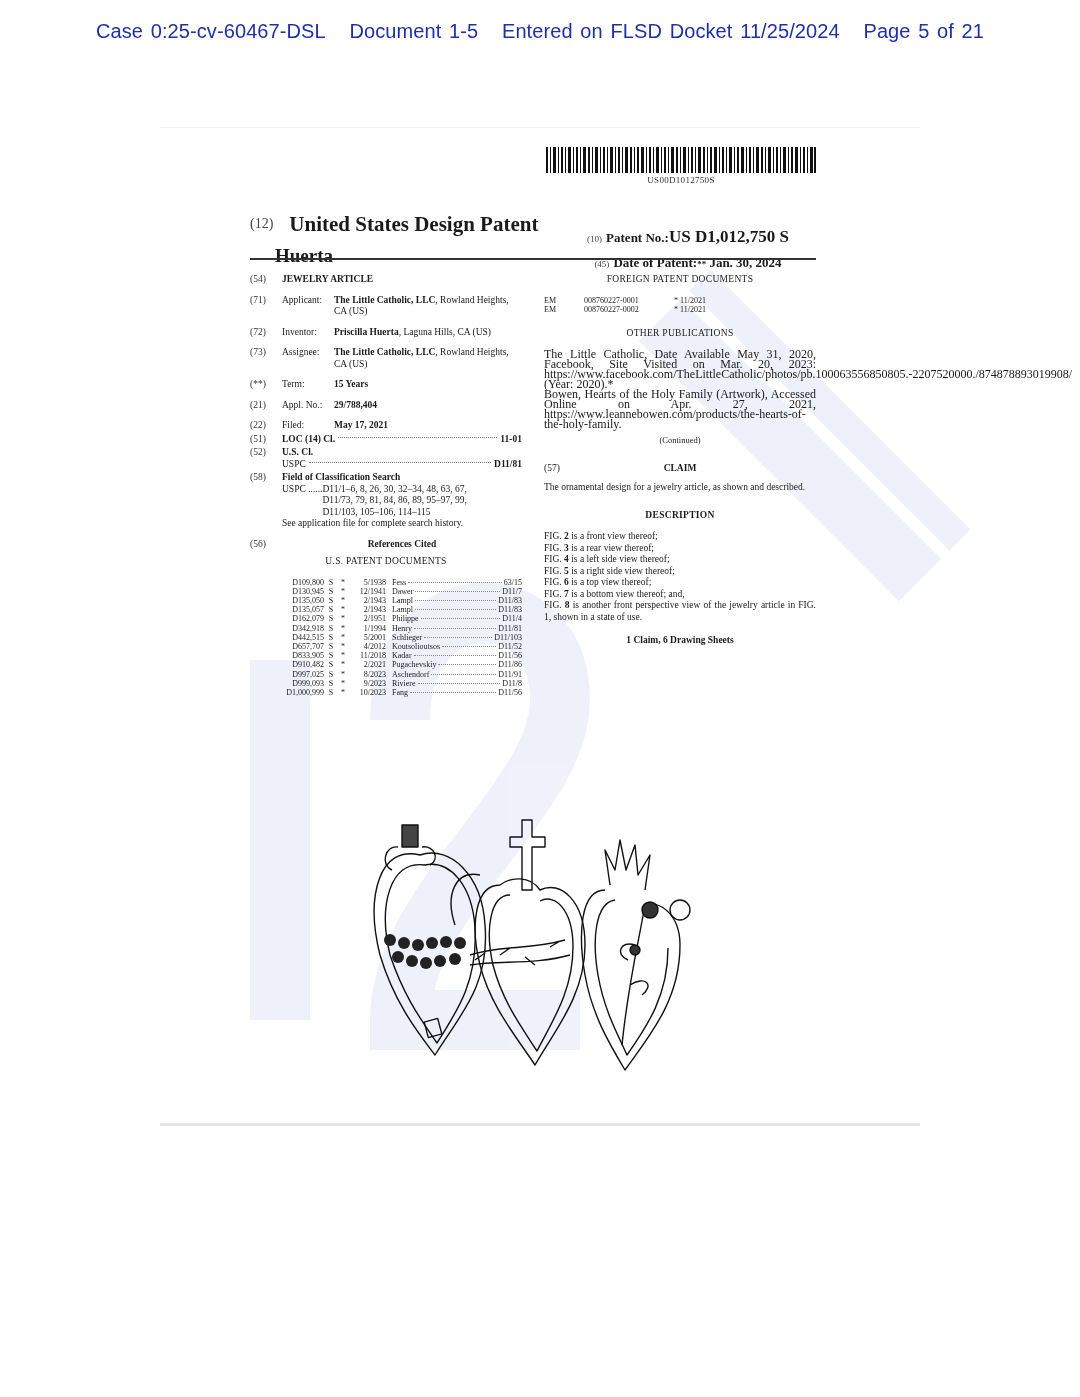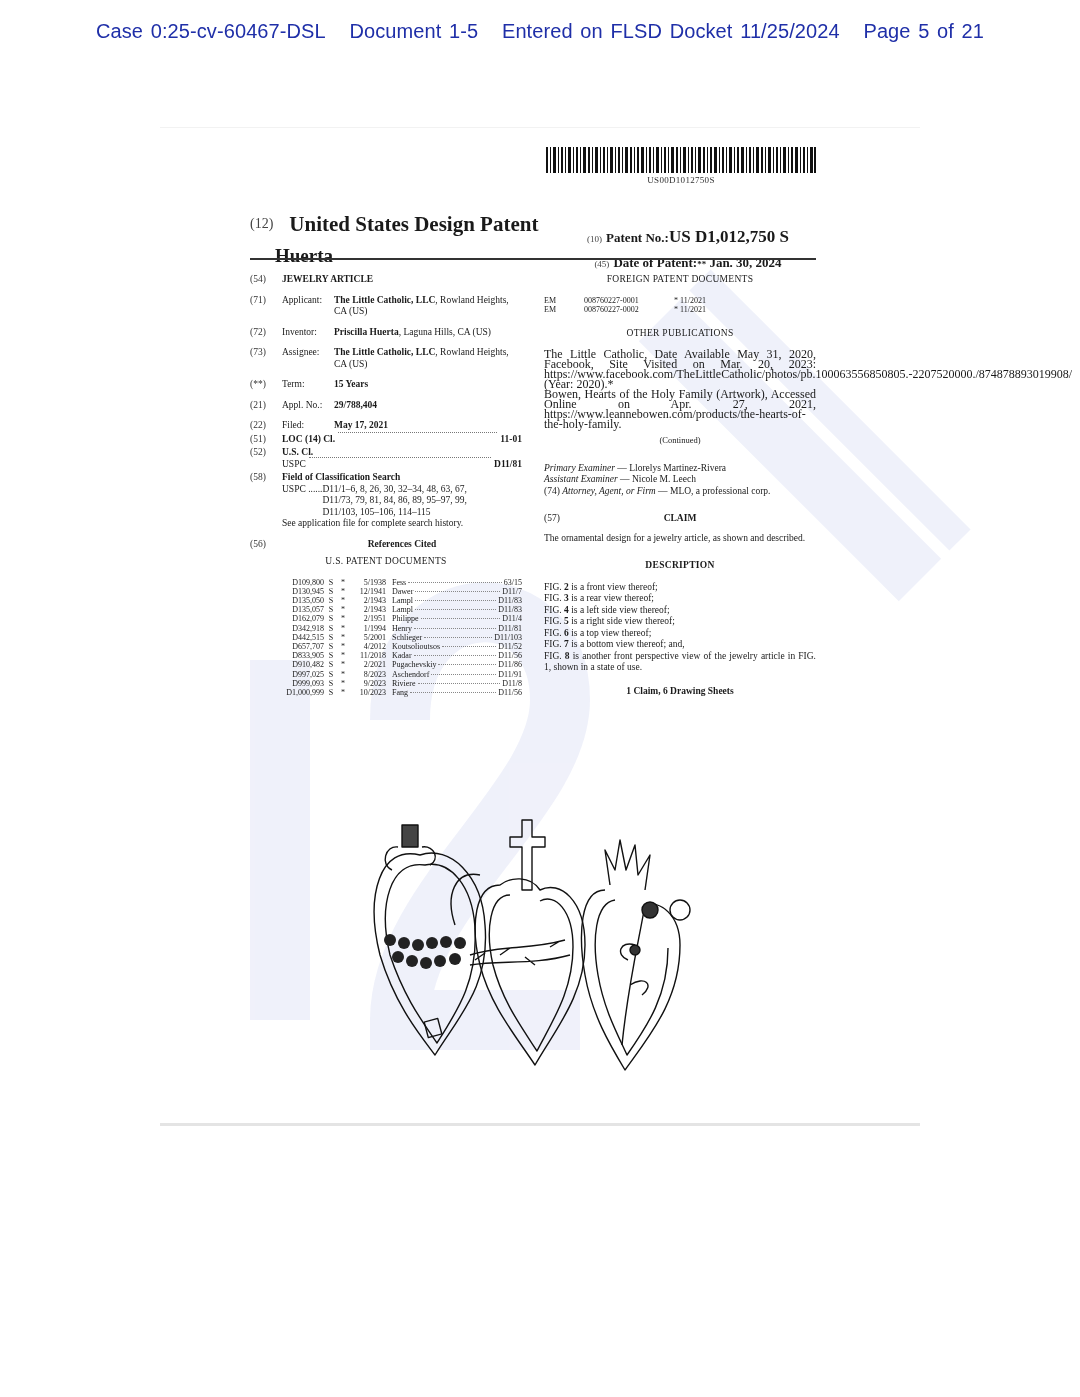--- a/index.html
+++ b/index.html
@@ -22,21 +22,21 @@
   .hdr-right .val1 { font-size:17px; font-weight:bold; }
   .hdr-rule { position:absolute; left:250px; top:258px; width:566px; height:2px; background:#333; }
   .col-left { position:absolute; left:250px; top:274px; width:272px; font-size:9.5px; line-height:11.5px; }
   .col-right { position:absolute; left:544px; top:274px; width:272px; font-size:9.5px; line-height:11.5px; }
   .fld { display:flex; margin-bottom:9px; }
   .fld .code { width:32px; flex-shrink:0; color:#333; }
   .fld .lbl { width:52px; flex-shrink:0; }
   .fld .body { flex:1; }
   .fld.tight { margin-bottom:2px; }
   .bold { font-weight:bold; }
-  .dotrow { display:flex; align-items:flex-start; }
+  .dotrow { display:flex; align-items:center; }
   .dotrow .fill { flex:1; border-bottom:1px dotted #777; margin:0 3px; transform:translateY(-2px); }
   .right { text-align:left; }
   .center { text-align:center; }
   .section-head { text-align:center; margin:6px 0 10px; letter-spacing:0.3px; }
   .refs { margin-left:18px; font-size:8px; line-height:9.2px; }
   .ref { display:flex; align-items:baseline; }
   .ref .pn { width:56px; text-align:right; }
   .ref .k { width:14px; text-align:center; }
   .ref .st { width:10px; text-align:center; }
   .ref .dt { width:38px; text-align:right; margin-right:6px; }
@@ -373,25 +373,20 @@
       <span class="c">EM</span>
       <span class="n">008760227-0002</span>
       <span class="d"><span>*</span> <span>11/2021</span></span>
     </div>
 
   <div class="section-head" style="margin-top:14px">OTHER PUBLICATIONS</div>
   <div class="pub">The Little Catholic, Date Available May 31, 2020, Facebook, Site Visited on Mar. 20, 2023: https://www.facebook.com/TheLittleCatholic/photos/pb.100063556850805.-2207520000./874878893019908/ (Year: 2020).*</div>
   <div class="pub">Bowen, Hearts of the Holy Family (Artwork), Accessed Online on Apr. 27, 2021, https://www.leannebowen.com/products/the-hearts-of-the-holy-family.</div>
   <div class="center" style="margin:6px 0 16px; font-size:8.5px">(Continued)</div>
 
-  <div class="exam">
-    <div><i>Primary Examiner</i> <span>— Llorelys Martinez-Rivera</span></div>
-    <div><i>Assistant Examiner</i> <span>— Nicole M. Leech</span></div>
-    <div><span>(74)</span> <i>Attorney, Agent, or Firm</i> <span>— MLO, a professional corp.</span></div>
-  </div>
 
   <div class="claim-head">
     <span class="code">(57)</span>
     <span class="t">CLAIM</span>
   </div>
   <div style="text-align:justify">The ornamental design for a jewelry article, as shown and described.</div>
 
   <div class="section-head bold" style="margin-top:16px">DESCRIPTION</div>
   <div class="desc">
     <p><span>FIG. </span><b>2</b><span> is a front view thereof;</span></p>

